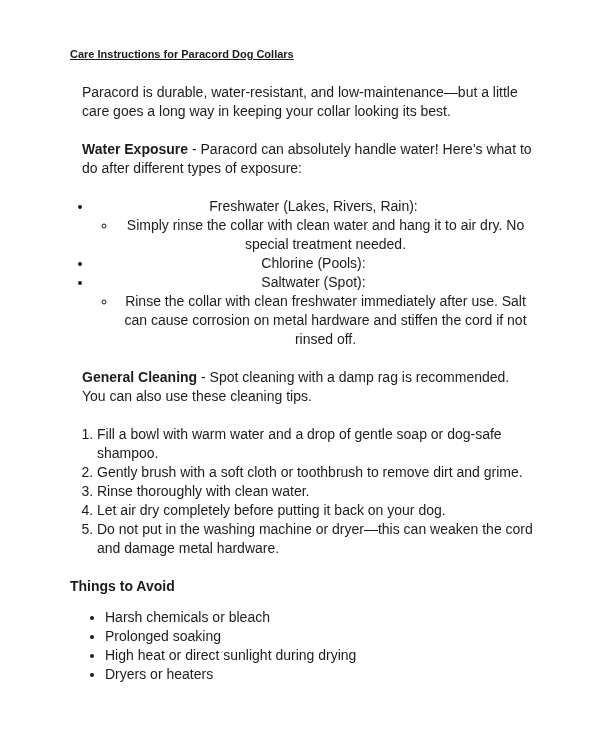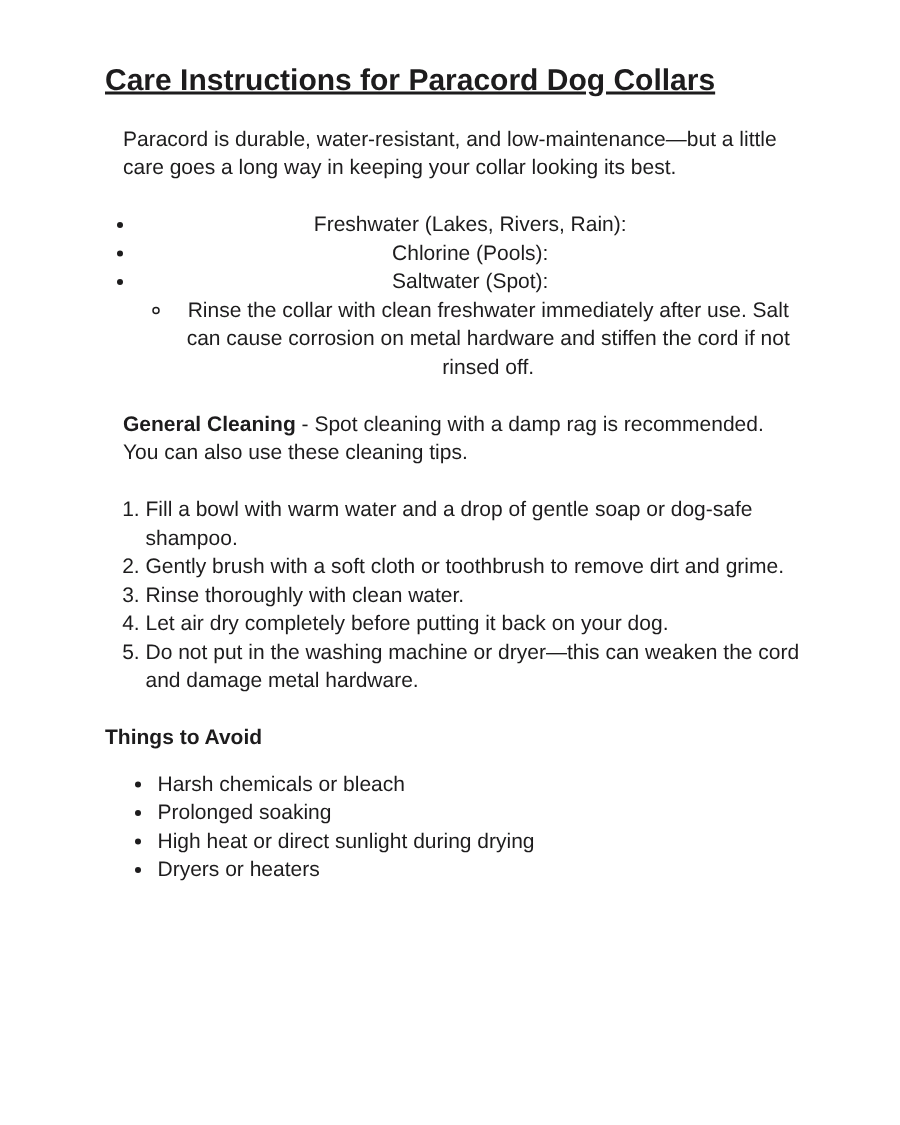--- a/index.html
+++ b/index.html
@@ -15,21 +15,21 @@
     color: #1d1c1d;
   }
   .doc {
     box-sizing: border-box;
     width: 600px;
     padding: 45px 66px 0 70px;
     font-size: 14px;
     line-height: 19px;
   }
   .doc-title {
-    font-size: 20px;
+    font-size: 11px;
     font-weight: 700;
     text-decoration: underline;
     margin: 0 0 19px 0;
     line-height: 19px;
   }
   p.block {
     margin: 0 0 19px 12px;
   }
   .lead {
     font-weight: 700;
@@ -65,24 +65,28 @@
 </style>
 </head>
 <body>
 
 <div class="doc">
 
   <h1 class="doc-title">Care Instructions for Paracord Dog Collars</h1>
 
   <p class="block">Paracord is durable, water-resistant, and low-maintenance—but a little care goes a long way in keeping your collar looking its best.</p>
 
+  <p class="block"><span class="lead">Water Exposure</span><span> - Paracord can absolutely handle water! Here's what to do after different types of exposure:</span></p>
 
   <ul class="exposure-list">
     <li>
       <span>Freshwater (Lakes, Rivers, Rain):</span>
+      <ul>
+        <li>Simply rinse the collar with clean water and hang it to air dry. No special treatment needed.</li>
+      </ul>
     </li>
     <li>
       <span>Chlorine (Pools):</span>
     </li>
     <li>
       <span>Saltwater (Spot):</span>
       <ul>
         <li>Rinse the collar with clean freshwater immediately after use. Salt can cause corrosion on metal hardware and stiffen the cord if not rinsed off.</li>
       </ul>
     </li>

